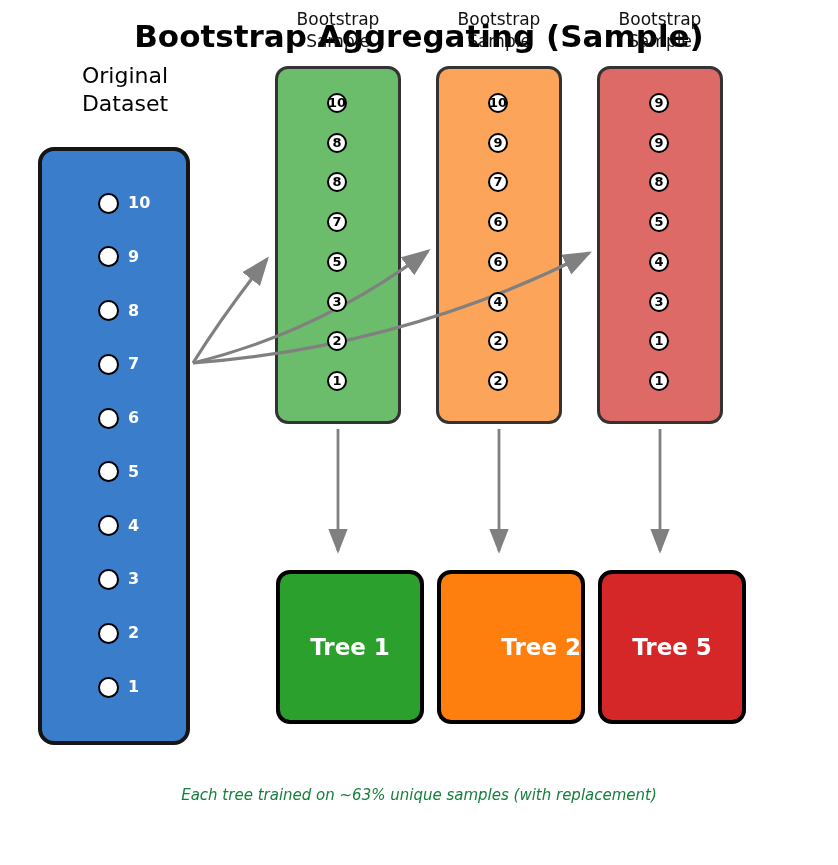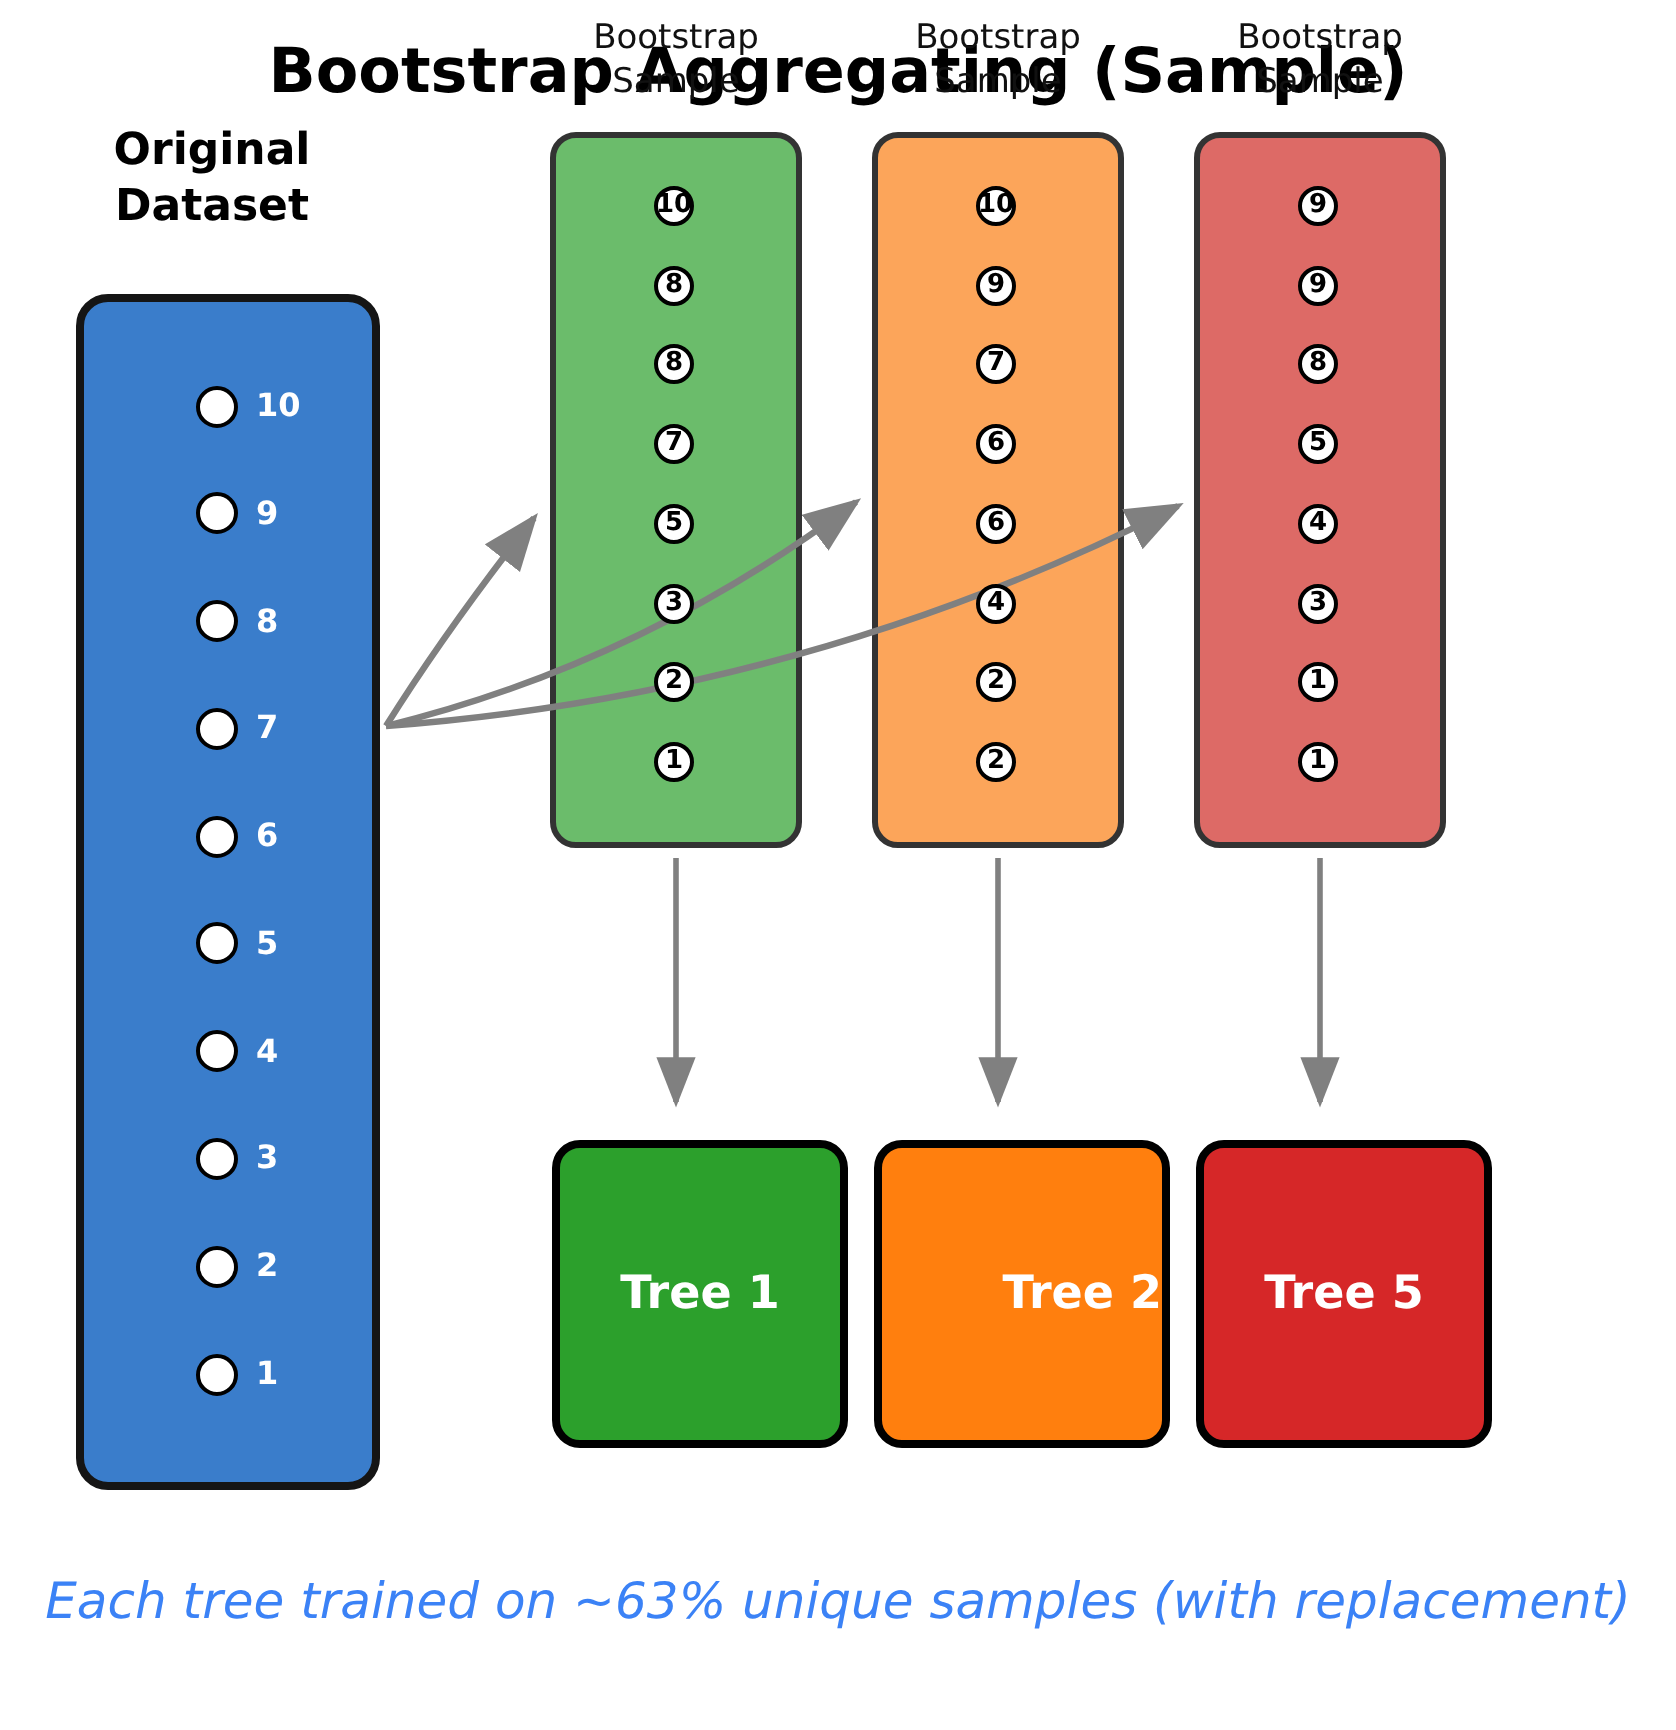--- a/index.html
+++ b/index.html
@@ -13,22 +13,22 @@
     left:0;top:18px;width:838px;text-align:center;
     font-size:31px;font-weight:bold;color:#000;z-index:1;white-space:nowrap;
   }
   
   .col-label{
     width:160px;text-align:center;font-size:17px;color:#111;
     line-height:22px;z-index:2;top:8px;
   }
   
   .orig-label{
-    left:22px;top:62px;width:168px;text-align:center;
-    font-size:22px;font-weight:bold;color:#000;line-height:28px;z-index:1;
+    left:41px;top:62px;width:168px;text-align:center;
+    font-size:22px;font-weight:normal;color:#000;line-height:28px;z-index:1;
   }
   .orig-box{
     left:38px;top:147px;width:152px;height:598px;
     background:#3a7dcb;border:4px solid #151515;border-radius:16px;
     box-sizing:border-box;z-index:1;
   }
   .ds-row{position:absolute;left:60px;height:22px;display:flex;align-items:center;gap:9px;}
   .dot{
     width:17px;height:17px;border-radius:50%;
     background:#ffffff;border:2.5px solid #000;box-sizing:content-box;flex:0 0 auto;
@@ -57,21 +57,21 @@
   .tree-label{font-size:23px;font-weight:bold;color:#ffffff;white-space:nowrap;}
   
   .arrows{left:0;top:0;width:838px;height:865px;z-index:3;pointer-events:none;}
   .arrowline{stroke:var(--arrow,#808080);fill:none;}
   .arrowhead{fill:var(--arrow,#808080);}
   
   .circles-layer{z-index:4;}
   
   .caption{
     left:0;top:786px;width:838px;text-align:center;
-    font-size:25px;font-style:italic;color:#3b82f6;z-index:1;white-space:nowrap;
+    font-size:15px;font-style:italic;color:#15803d;z-index:1;white-space:nowrap;
   }
 </style>
 </head>
 <body style="background: rgb(255, 255, 255);">
 
 <div class="abs title">Bootstrap Aggregating (Sample)</div>
 
 <div class="abs orig-label">
   <div>Original</div>
   <div>Dataset</div>

